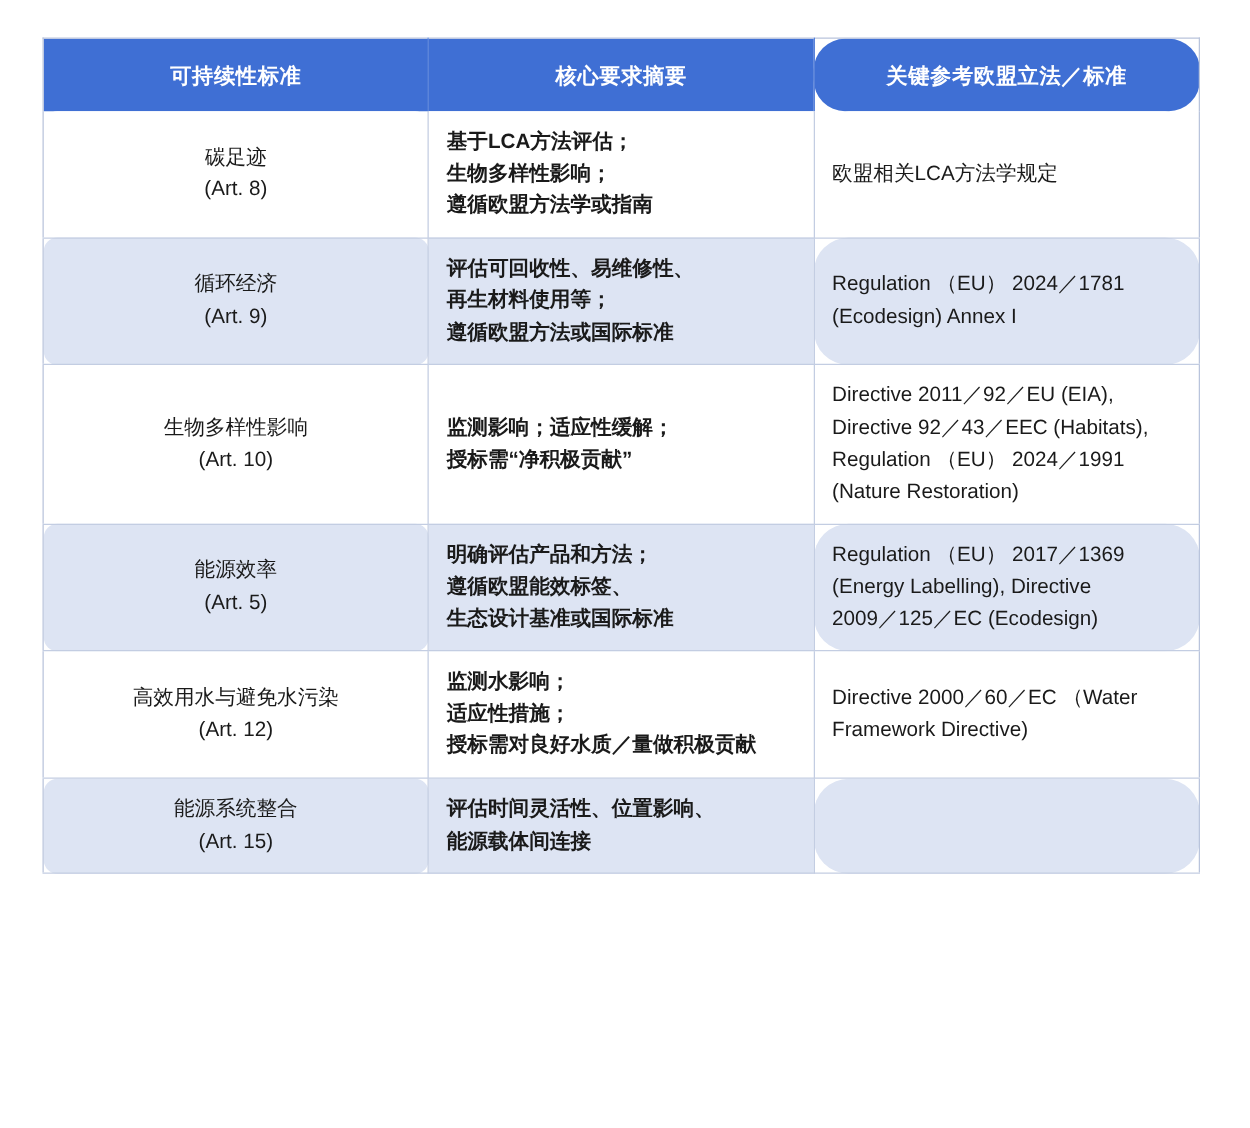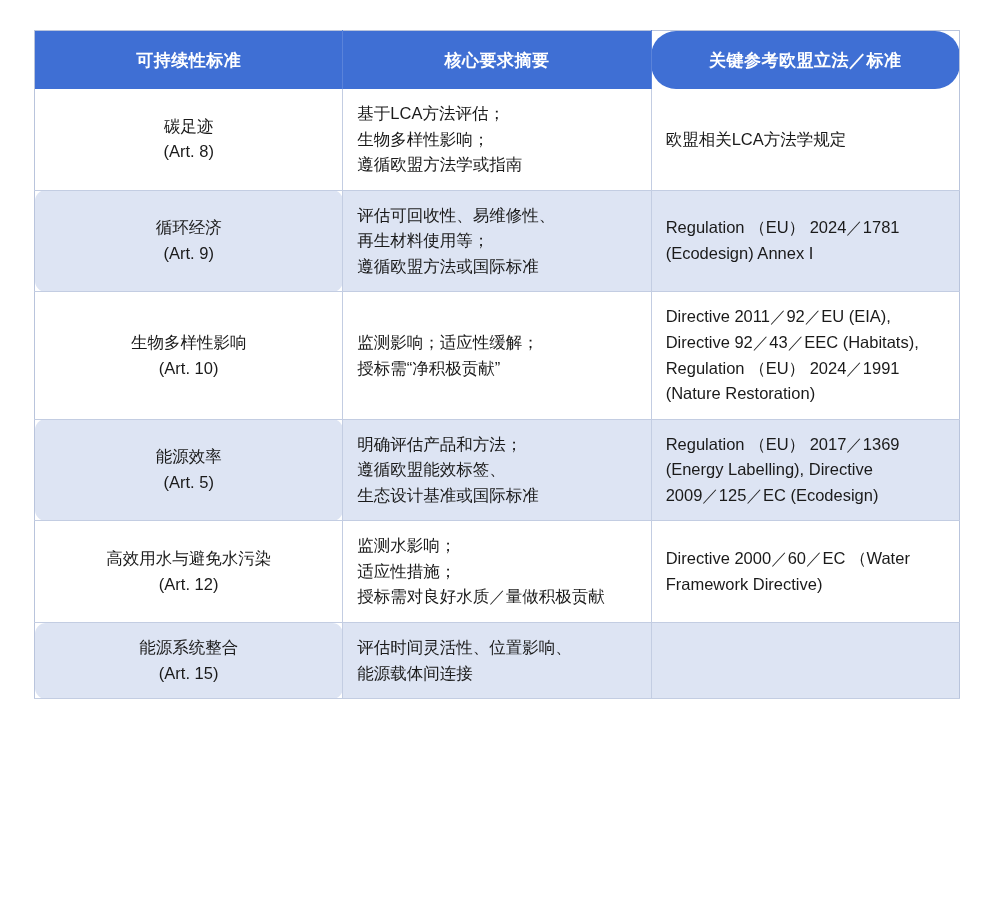--- a/index.html
+++ b/index.html
@@ -59,25 +59,26 @@
     padding: 12px 6px;
     border-radius: 11px;
   }
   td.col-req {
     width: 360px;
     text-align: left;
   }
   td.col-ref {
     width: 338px;
     text-align: left;
+    border-radius: 28px;
   }
   .name-main { display: block; }
   .name-art { display: block; }
   .line { display: block; white-space: nowrap; }
-  .col-req .line { white-space: normal; }
+  .col-req .line { white-space: normal; font-weight: bold; }
   .col-ref .line { white-space: normal; }
 </style>
 </head>
 <body>
 
 <div class="page">
   <table class="std-table">
     <thead>
       <tr>
         <th>可持续性标准</th>

